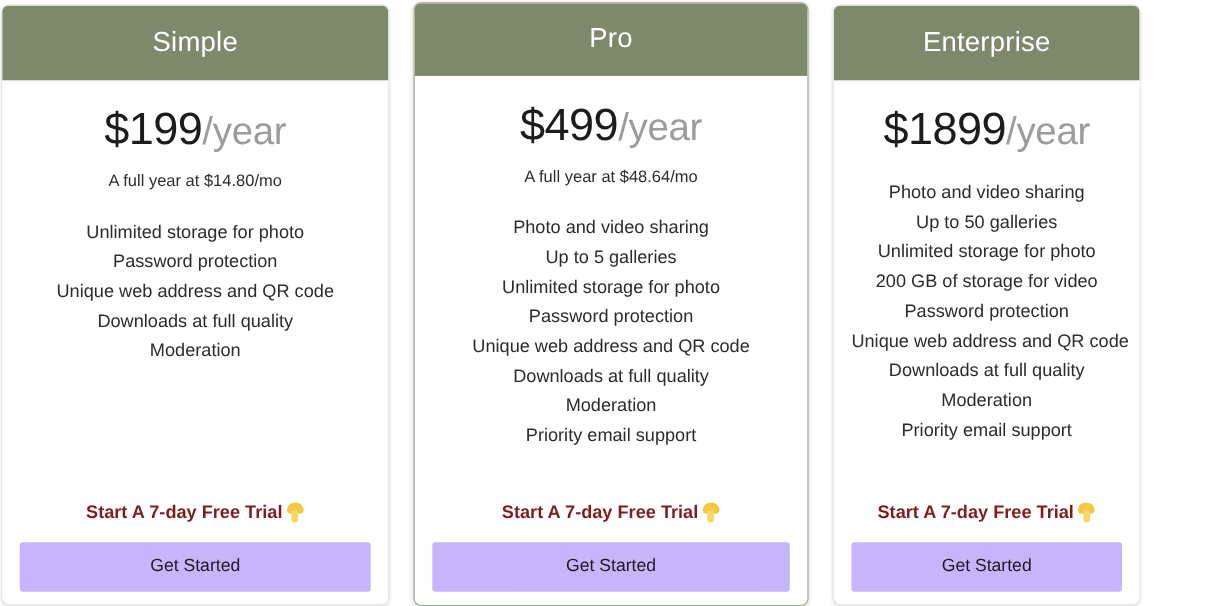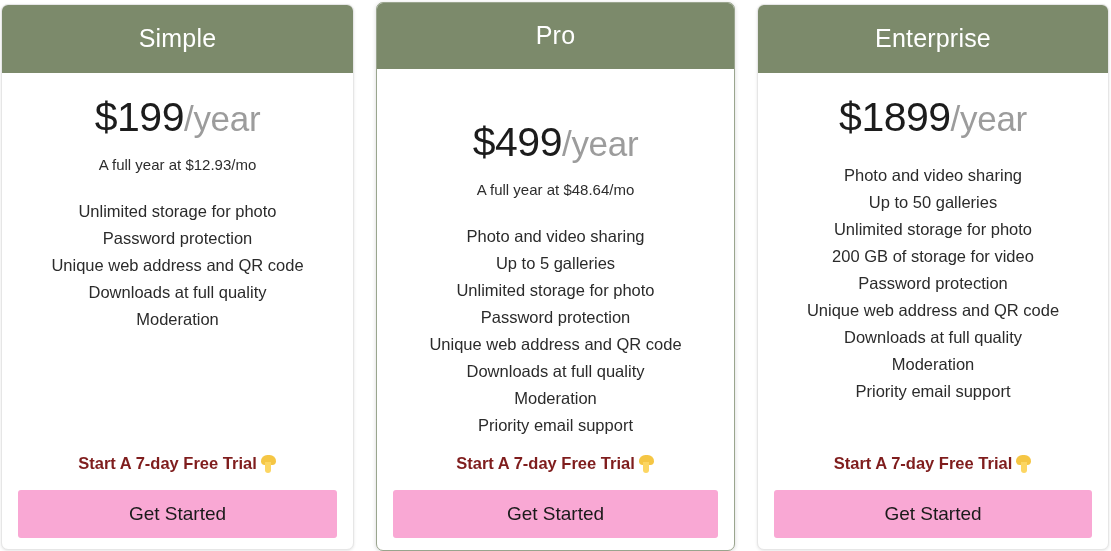--- a/index.html
+++ b/index.html
@@ -40,25 +40,24 @@
     height: 546px;
     border: 1px solid #e6e6e6;
     box-shadow: 0 1px 3px rgba(0,0,0,0.10);
   }
 
   .plan-card.card-pro {
     width: 359px;
     height: 549px;
     border: 1px solid #9aa58e;
     box-shadow: 0 1px 4px rgba(0,0,0,0.16);
-    gap: 29px;
   }
 
   .plan-card.card-enterprise {
-    width: 352px;
+    width: 280px;
     height: 546px;
     border: 1px solid #e6e6e6;
     box-shadow: 0 1px 3px rgba(0,0,0,0.10);
   }
 
   .plan-header {
     background: #7c8a6b;
     color: #ffffff;
     text-align: center;
     font-size: 25px;
@@ -162,24 +161,24 @@
     width: 6px;
     height: 11px;
     background: #fcd663;
     border-radius: 0 0 3px 3px;
   }
 
   .get-started-btn {
     display: block;
     width: 100%;
     border: none;
-    background: #f9a8d4;
+    background: #c4b5fd;
     color: #1a1a1a;
     font-family: "Liberation Sans", sans-serif;
-    font-size: 19px;
+    font-size: 16px;
     font-weight: 400;
     padding: 14px 0 15px 0;
     border-radius: 3px;
     cursor: pointer;
     text-align: center;
     line-height: 1;
   }
 
   .card-simple .cta-zone,
   .card-enterprise .cta-zone { padding-bottom: 11px; }
@@ -191,21 +190,21 @@
 <div class="pricing-grid">
 
   <section class="plan-card card-simple">
     <div class="plan-header">
       <span>Simple</span>
     </div>
     <div class="plan-body">
       <div class="price-row">
         <span class="price-amount">$199</span><span class="price-period">/year</span>
       </div>
-      <div class="price-sub">A full year at $12.93/mo</div>
+      <div class="price-sub">A full year at $14.80/mo</div>
       <ul class="feature-list">
         <li class="feature-item">Unlimited storage for photo</li>
         <li class="feature-item">Password protection</li>
         <li class="feature-item">Unique web address and QR code</li>
         <li class="feature-item">Downloads at full quality</li>
         <li class="feature-item">Moderation</li>
       </ul>
       <div class="cta-zone">
         <div class="cta-headline"><span>Start A 7-day Free Trial</span><span class="emoji-hand"><span class="knuckles"></span><span class="finger"></span></span></div>
         <button class="get-started-btn">Get Started</button>

